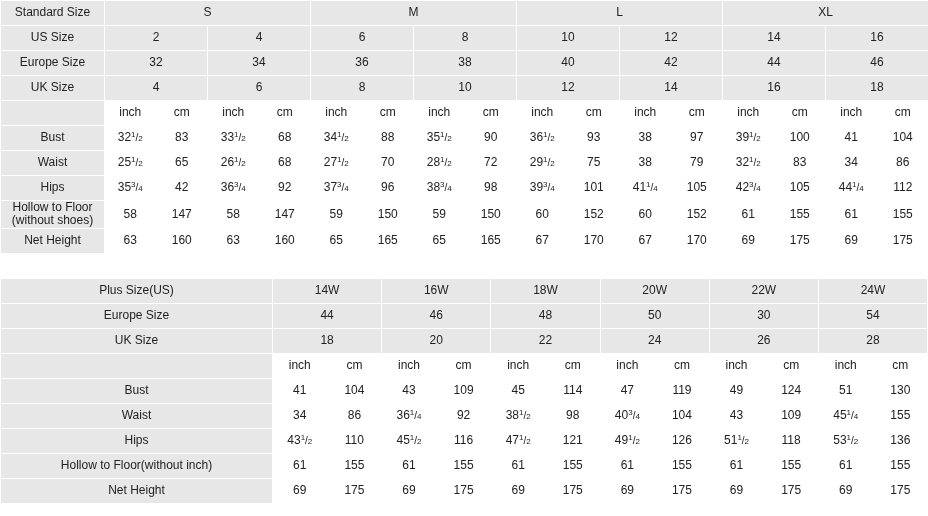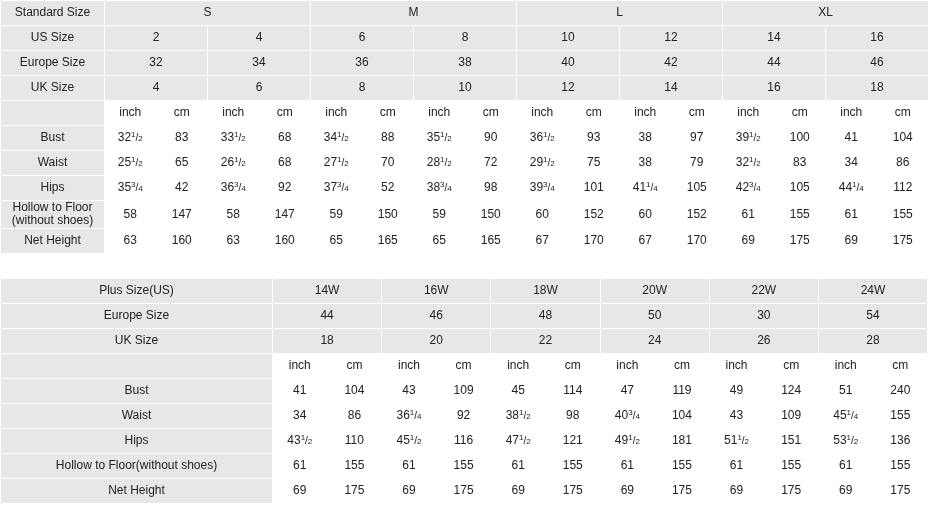--- a/index.html
+++ b/index.html
@@ -186,21 +186,21 @@
           <td class="val">34</td>
           <td class="val">86</td>
         </tr>
         <tr>
           <td class="hdr">Hips</td>
           <td class="val">35<span class="frac"><sup>3</sup><span class="slash">/</span><sub>4</sub></span></td>
           <td class="val">42</td>
           <td class="val">36<span class="frac"><sup>3</sup><span class="slash">/</span><sub>4</sub></span></td>
           <td class="val">92</td>
           <td class="val">37<span class="frac"><sup>3</sup><span class="slash">/</span><sub>4</sub></span></td>
-          <td class="val">52</td>
+          <td class="val">96</td>
           <td class="val">38<span class="frac"><sup>3</sup><span class="slash">/</span><sub>4</sub></span></td>
           <td class="val">98</td>
           <td class="val">39<span class="frac"><sup>3</sup><span class="slash">/</span><sub>4</sub></span></td>
           <td class="val">101</td>
           <td class="val">41<span class="frac"><sup>1</sup><span class="slash">/</span><sub>4</sub></span></td>
           <td class="val">105</td>
           <td class="val">42<span class="frac"><sup>3</sup><span class="slash">/</span><sub>4</sub></span></td>
           <td class="val">105</td>
           <td class="val">44<span class="frac"><sup>1</sup><span class="slash">/</span><sub>4</sub></span></td>
           <td class="val">112</td>
@@ -318,21 +318,21 @@
           <td class="val">104</td>
           <td class="val">43</td>
           <td class="val">109</td>
           <td class="val">45</td>
           <td class="val">114</td>
           <td class="val">47</td>
           <td class="val">119</td>
           <td class="val">49</td>
           <td class="val">124</td>
           <td class="val">51</td>
-          <td class="val">240</td>
+          <td class="val">130</td>
           <td class="val">53</td>
         </tr>
         <tr>
           <td class="hdr">Waist</td>
           <td class="val">34</td>
           <td class="val">86</td>
           <td class="val">36<span class="frac"><sup>1</sup><span class="slash">/</span><sub>4</sub></span></td>
           <td class="val">92</td>
           <td class="val">38<span class="frac"><sup>1</sup><span class="slash">/</span><sub>2</sub></span></td>
           <td class="val">98</td>
@@ -346,29 +346,29 @@
         </tr>
         <tr>
           <td class="hdr">Hips</td>
           <td class="val">43<span class="frac"><sup>1</sup><span class="slash">/</span><sub>2</sub></span></td>
           <td class="val">110</td>
           <td class="val">45<span class="frac"><sup>1</sup><span class="slash">/</span><sub>2</sub></span></td>
           <td class="val">116</td>
           <td class="val">47<span class="frac"><sup>1</sup><span class="slash">/</span><sub>2</sub></span></td>
           <td class="val">121</td>
           <td class="val">49<span class="frac"><sup>1</sup><span class="slash">/</span><sub>2</sub></span></td>
-          <td class="val">181</td>
+          <td class="val">126</td>
           <td class="val">51<span class="frac"><sup>1</sup><span class="slash">/</span><sub>2</sub></span></td>
-          <td class="val">151</td>
+          <td class="val">118</td>
           <td class="val">53<span class="frac"><sup>1</sup><span class="slash">/</span><sub>2</sub></span></td>
           <td class="val">136</td>
           <td class="val">55</td>
         </tr>
         <tr>
-          <td class="hdr">Hollow to Floor(without shoes)</td>
+          <td class="hdr">Hollow to Floor(without inch)</td>
           <td class="val">61</td>
           <td class="val">155</td>
           <td class="val">61</td>
           <td class="val">155</td>
           <td class="val">61</td>
           <td class="val">155</td>
           <td class="val">61</td>
           <td class="val">155</td>
           <td class="val">61</td>
           <td class="val">155</td>

